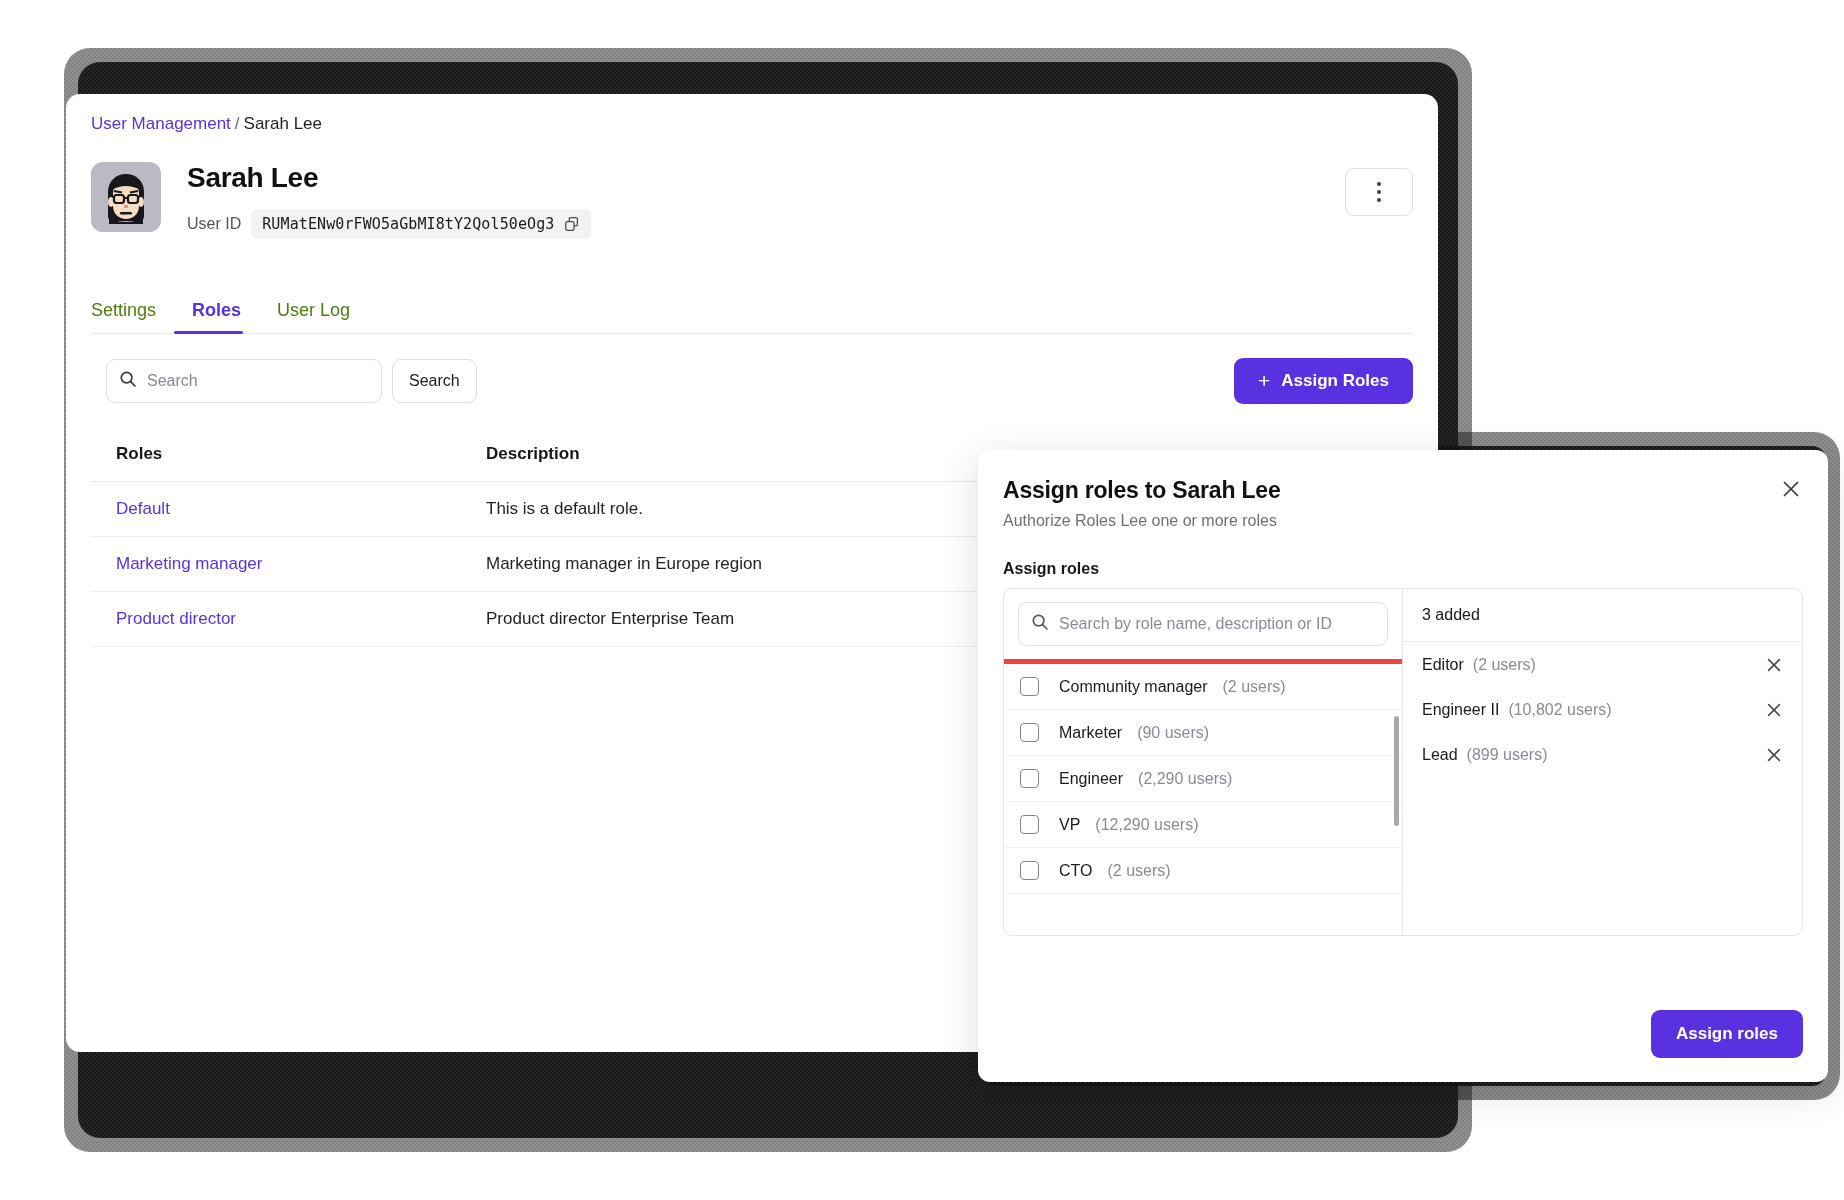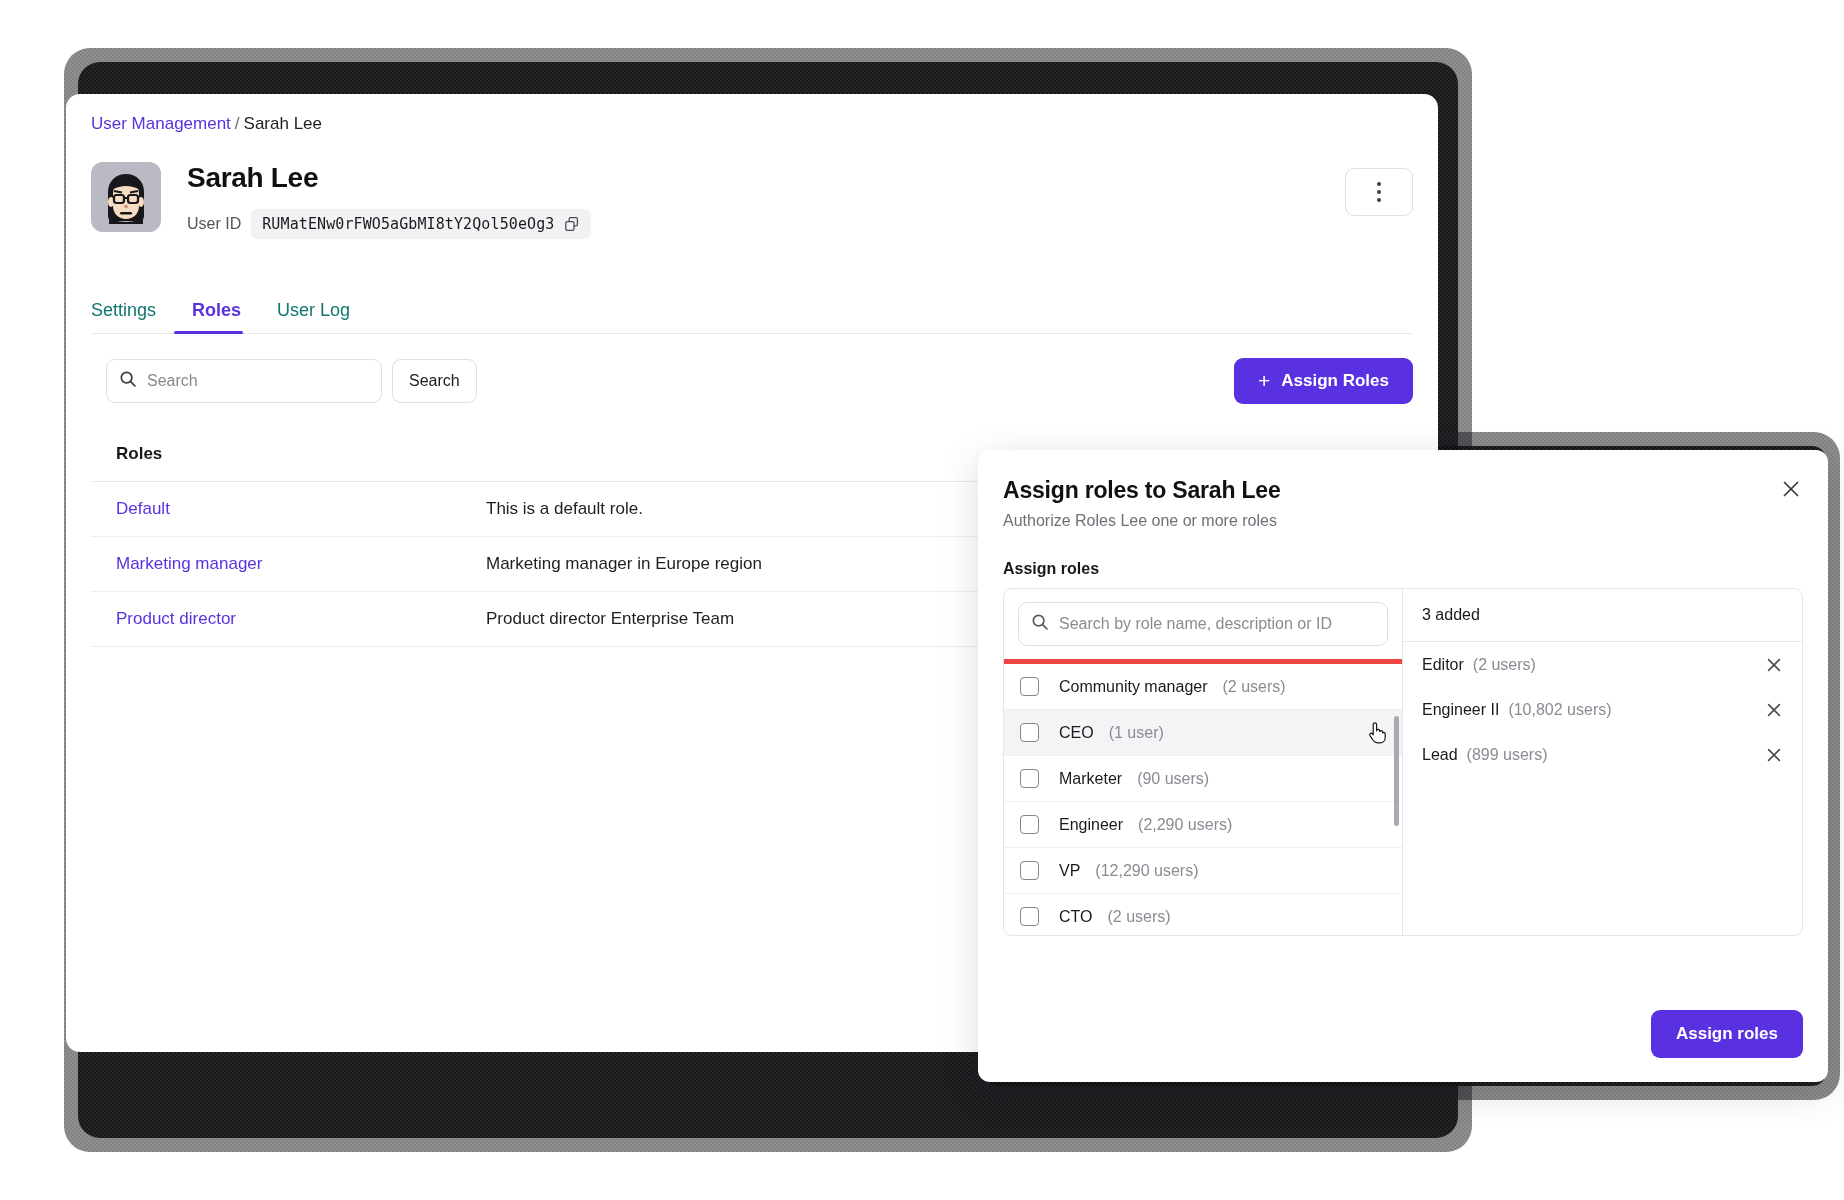--- a/index.html
+++ b/index.html
@@ -158,21 +158,21 @@
     right: 25px;
     height: 44px;
     display: flex;
     align-items: flex-end;
     gap: 0;
     border-bottom: 1px solid #e9e9ef;
   }
   .tab {
     position: relative;
     font-size: 18px;
-    color: #0f766e;
+    color: #4d7c0f;
     padding: 0 18px 12px 18px;
     cursor: pointer;
     white-space: nowrap;
   }
   .tab:first-child { padding-left: 0; }
   .tab.active { color: #5a31e0; font-weight: 600; }
   .tab.active::after {
     content: "";
     position: absolute;
     left: 0; right: 16px; bottom: -1px;
@@ -553,20 +553,21 @@
 
       <button class="assign-roles-btn">
         <span class="plus-icon">+</span>
         <span>Assign Roles</span>
       </button>
     </div>
 
     <div class="roles-table">
       <div class="rt-head">
         <div class="rt-c1">Roles</div>
+        <div class="rt-c2">Description</div>
       </div>
       <div class="rt-row">
         <div class="rt-c1">Default</div>
         <div class="rt-c2">This is a default role.</div>
       </div>
       <div class="rt-row">
         <div class="rt-c1">Marketing manager</div>
         <div class="rt-c2">Marketing manager in Europe region</div>
       </div>
       <div class="rt-row">
@@ -606,30 +607,20 @@
         </div>
 
         <div class="role-list">
 
           <div class="role-item">
             <span class="cbox"></span>
             <span class="role-name">Community manager</span>
             <span class="role-count">(2 users)</span>
           </div>
 
-          <div class="role-item hovered">
-            <span class="cbox"></span>
-            <span class="role-name">CEO</span>
-            <span class="role-count">(1 user)</span>
-            <span class="cursor-hand">
-              <svg width="20" height="22" viewBox="0 0 20 22" fill="#ffffff" stroke="#16161a" stroke-width="1.2" stroke-linejoin="round">
-                <path d="M7.2 2.6c0-1 .8-1.7 1.7-1.7s1.7.8 1.7 1.7v6.2c.3-.9 1-1.5 1.8-1.4.8.1 1.3.8 1.3 1.6v.6c.4-.7 1.1-1.1 1.8-.9.7.2 1.1.8 1.1 1.6v.7c.4-.5 1.1-.7 1.7-.4.6.3.9.9.9 1.6v3.3c0 3-2.2 5.3-5.2 5.3h-2.3c-2 0-3.3-.8-4.4-2.3L4 13.6c-.5-.8-.3-1.7.4-2.2.7-.5 1.6-.3 2.1.4l.7 1z"></path>
-              </svg>
-            </span>
-          </div>
 
           <div class="role-item">
             <span class="cbox"></span>
             <span class="role-name">Marketer</span>
             <span class="role-count">(90 users)</span>
           </div>
 
           <div class="role-item">
             <span class="cbox"></span>
             <span class="role-name">Engineer</span>

